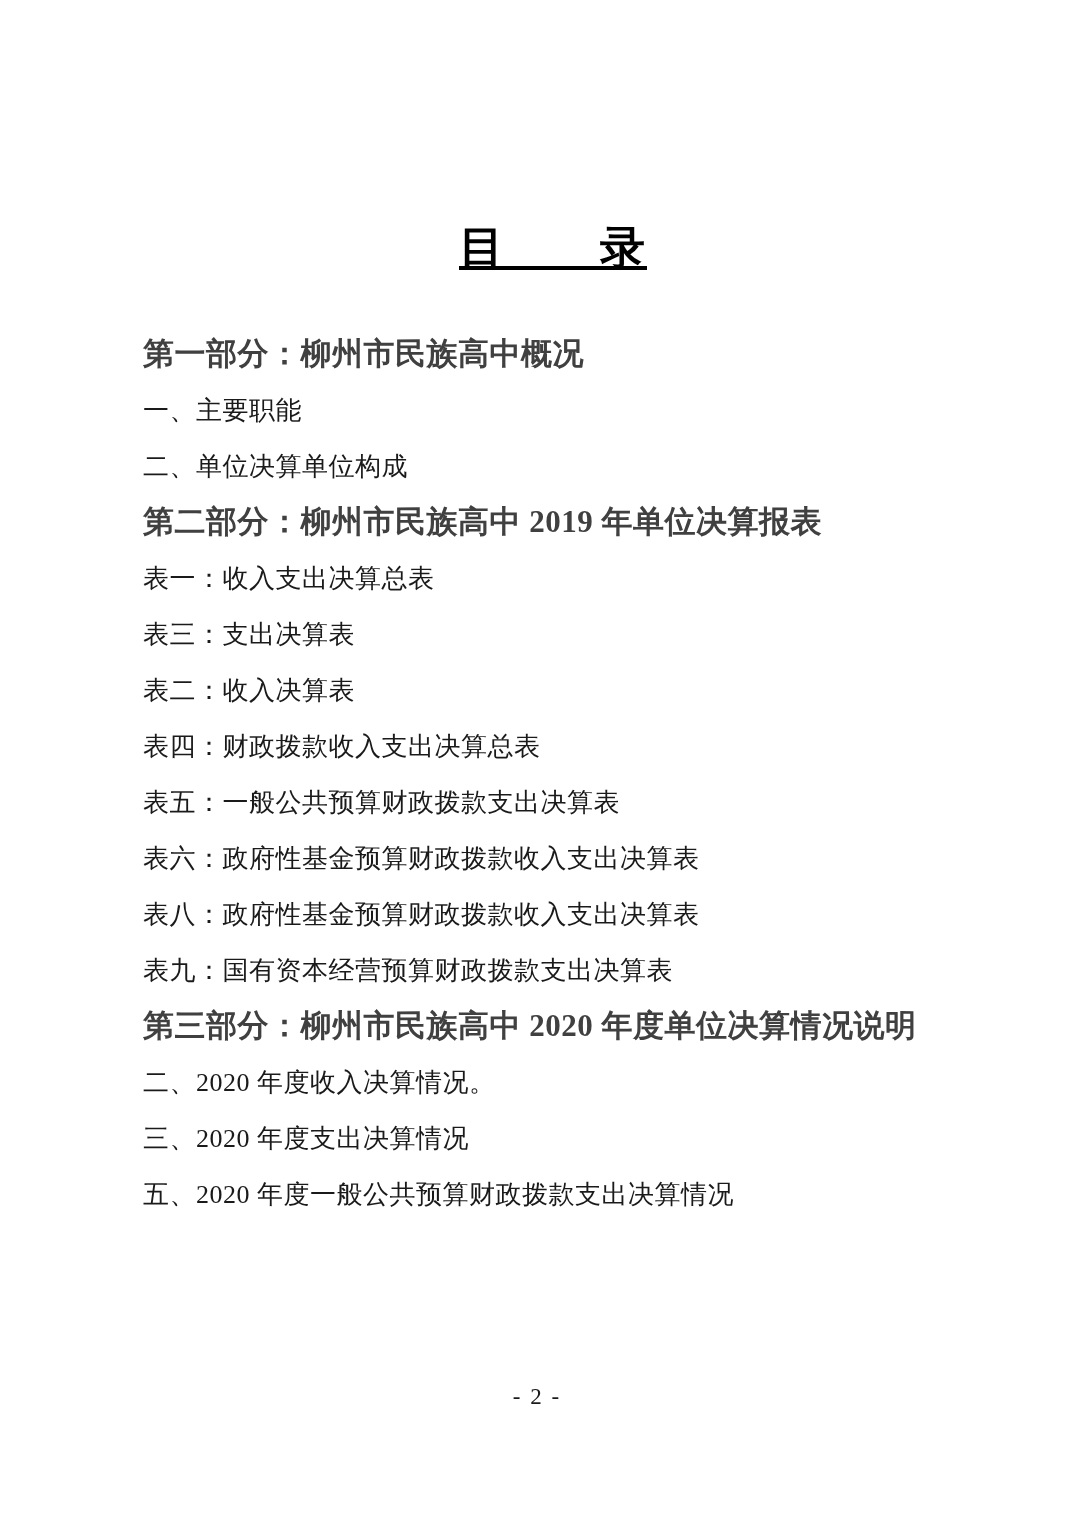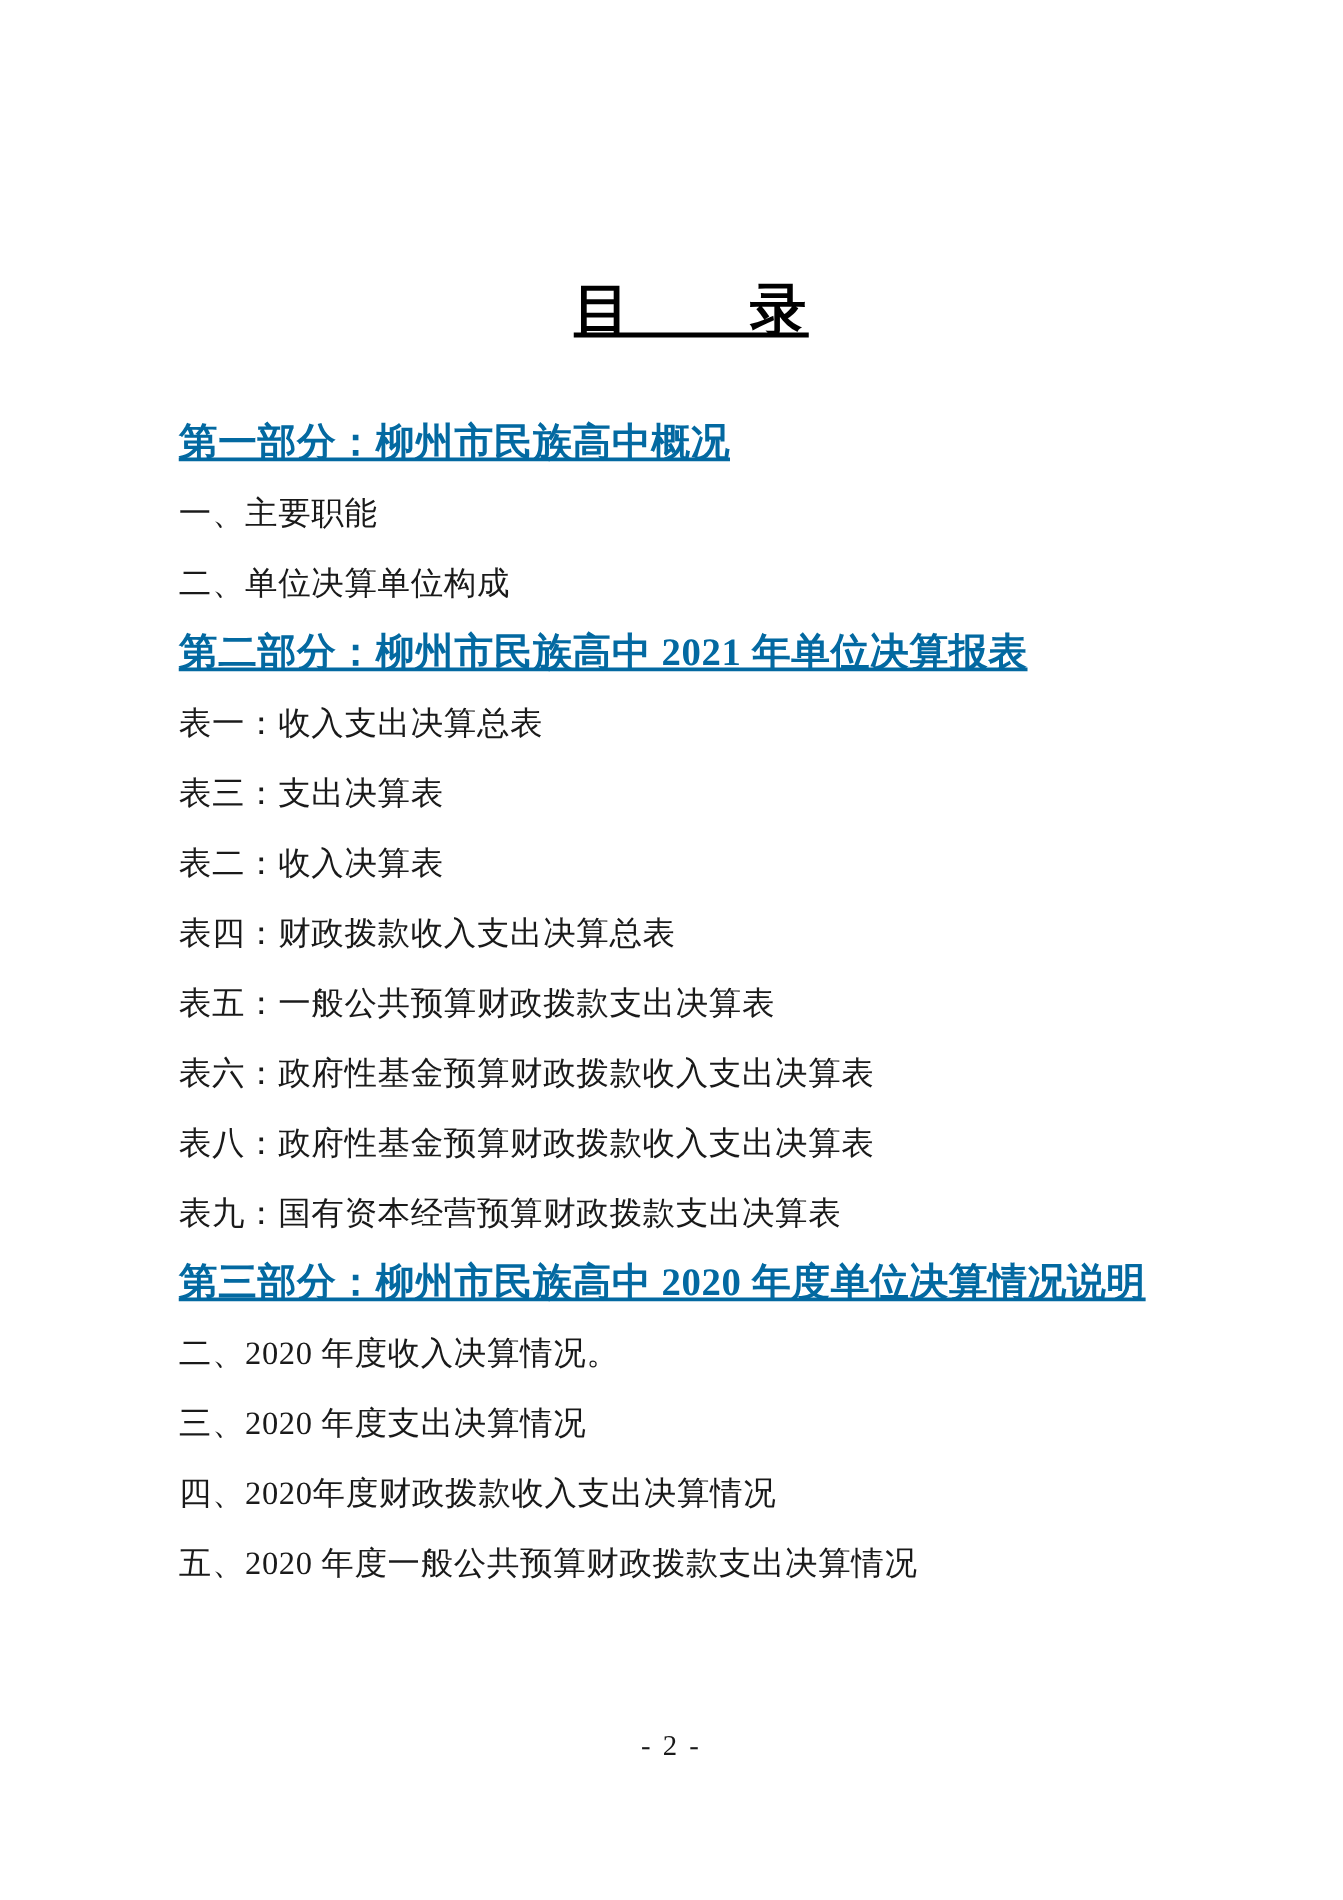--- a/index.html
+++ b/index.html
@@ -41,22 +41,21 @@
     display: flex;
     align-items: center;
     font-size: 26px;
     letter-spacing: 0.5px;
     white-space: pre;
     color: #1a1a1a;
   }
   .toc-line.bold {
     font-weight: bold;
     font-size: 31px;
-    color: #0369a1;
-    text-decoration: underline;
+    color: #404040;
   }
   .footer {
     position: absolute;
     top: 1384px;
     left: 0;
     width: 100%;
     text-align: center;
     font-size: 23px;
     letter-spacing: 2px;
     white-space: pre;
@@ -66,30 +65,29 @@
 </head>
 <body>
 
 <div class="page">
   <h1 class="doc-title">目　　录</h1>
 
   <div class="toc">
       <div class="toc-line bold">第一部分：柳州市民族高中概况</div>
       <div class="toc-line">一、主要职能</div>
       <div class="toc-line">二、单位决算单位构成</div>
-      <div class="toc-line bold">第二部分：柳州市民族高中 2021 年单位决算报表</div>
+      <div class="toc-line bold">第二部分：柳州市民族高中 2019 年单位决算报表</div>
       <div class="toc-line">表一：收入支出决算总表</div>
       <div class="toc-line">表三：支出决算表</div>
       <div class="toc-line">表二：收入决算表</div>
       <div class="toc-line">表四：财政拨款收入支出决算总表</div>
       <div class="toc-line">表五：一般公共预算财政拨款支出决算表</div>
       <div class="toc-line">表六：政府性基金预算财政拨款收入支出决算表</div>
       <div class="toc-line">表八：政府性基金预算财政拨款收入支出决算表</div>
       <div class="toc-line">表九：国有资本经营预算财政拨款支出决算表</div>
       <div class="toc-line bold">第三部分：柳州市民族高中 2020 年度单位决算情况说明</div>
       <div class="toc-line">二、2020 年度收入决算情况。</div>
       <div class="toc-line">三、2020 年度支出决算情况</div>
-      <div class="toc-line">四、2020年度财政拨款收入支出决算情况</div>
       <div class="toc-line">五、2020 年度一般公共预算财政拨款支出决算情况</div>
     </div>
 
   <div class="footer">- 2 -</div>
 </div>
 
 </body></html>

